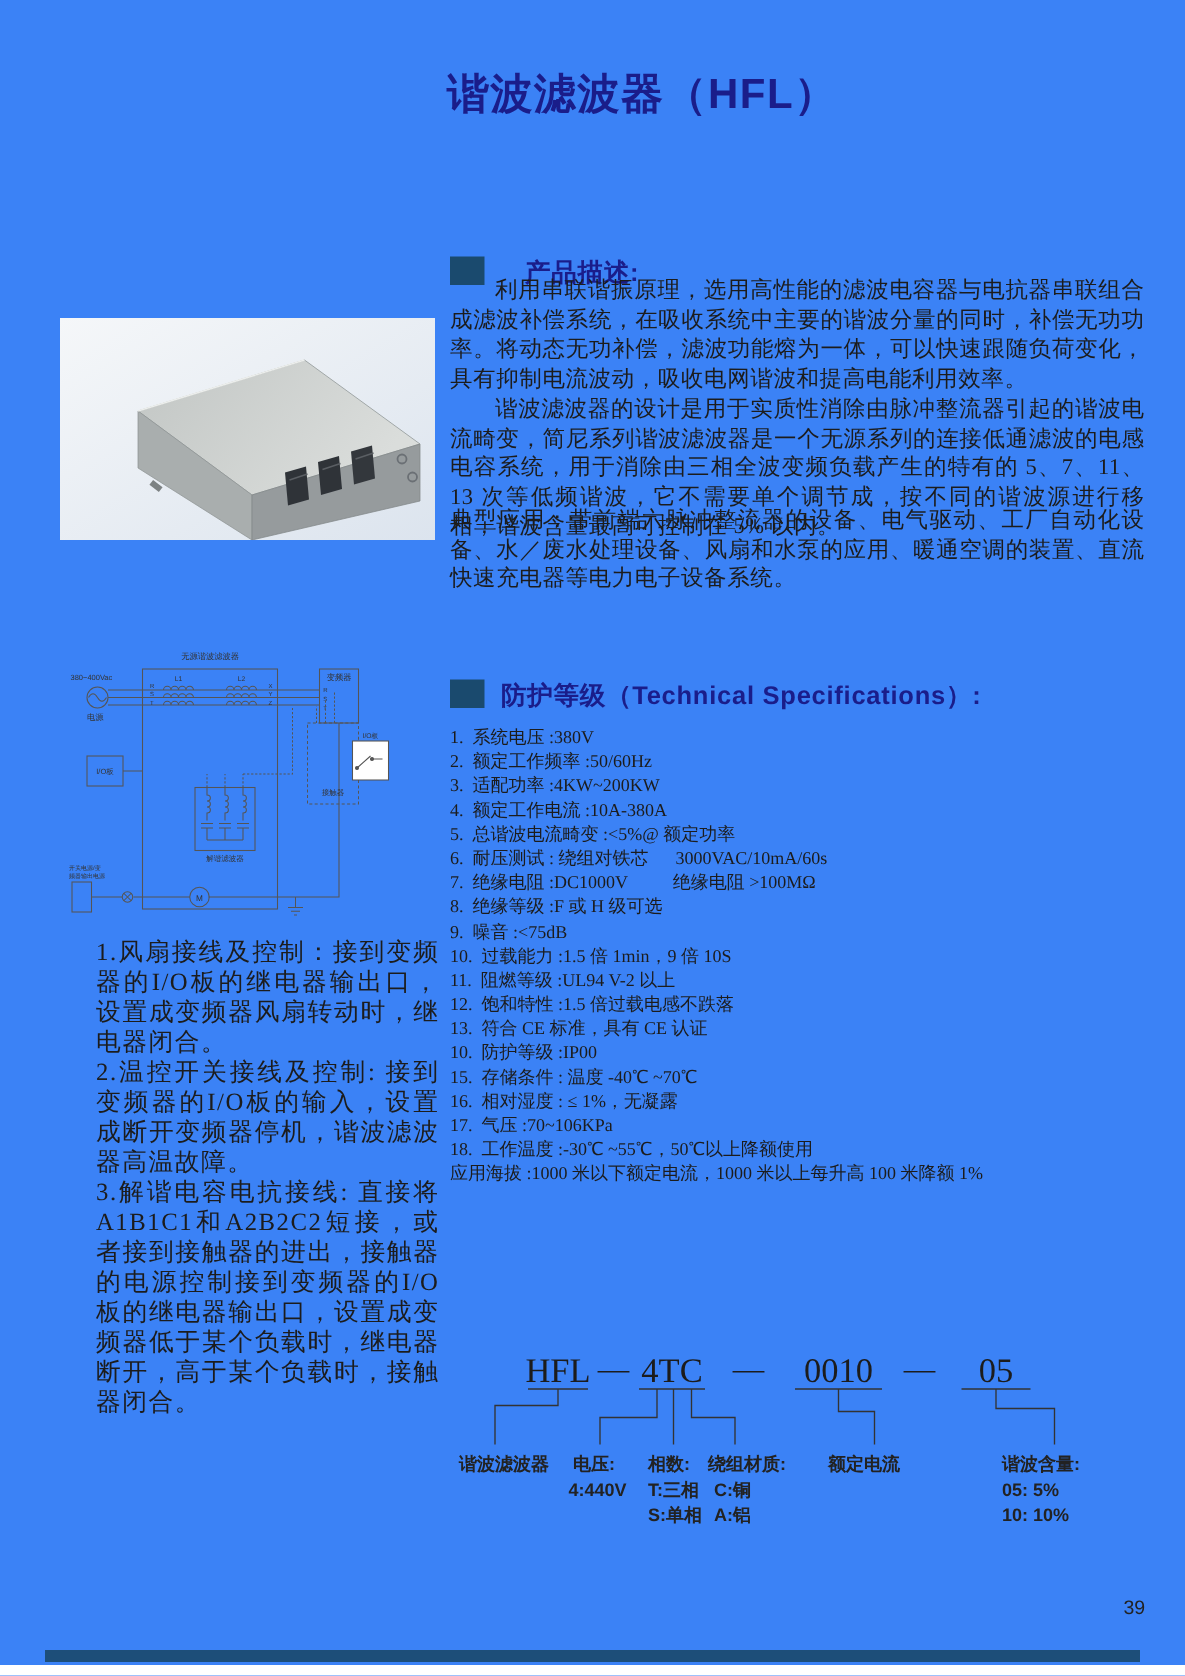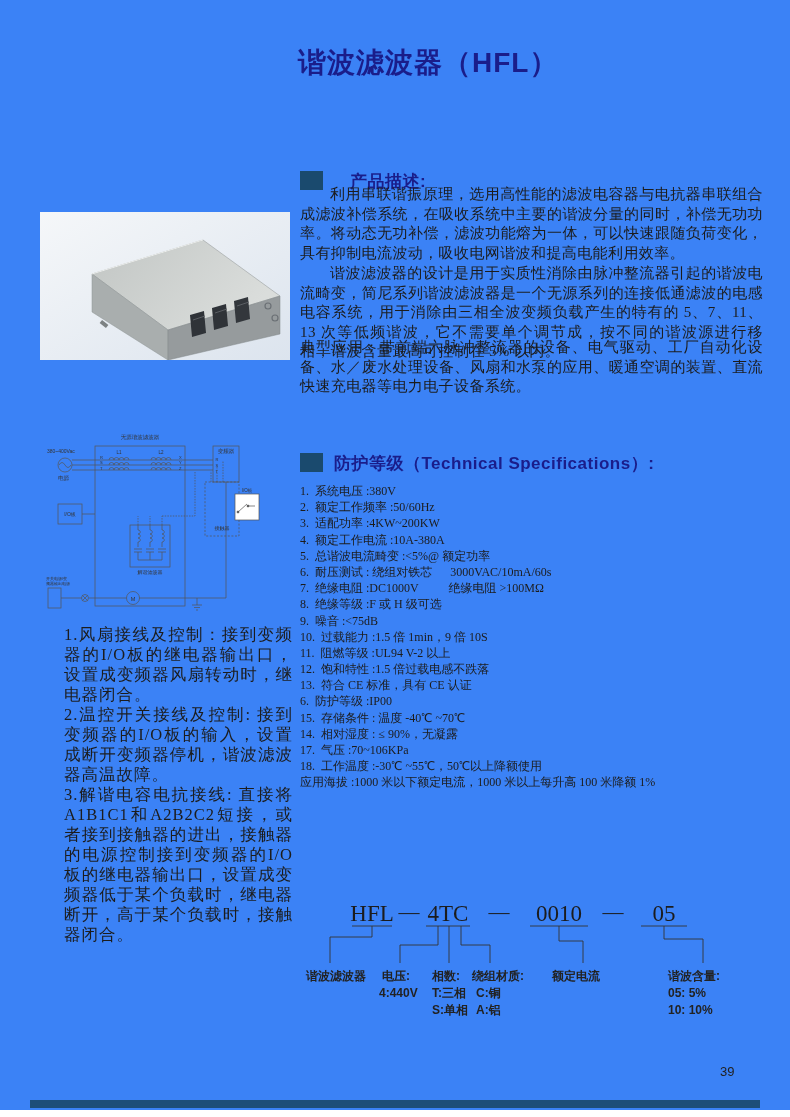--- a/index.html
+++ b/index.html
@@ -10,21 +10,21 @@
          color:#1a1d8a;letter-spacing:1px;}
   .sec-head{font-family:"Liberation Sans", sans-serif;font-weight:bold;font-size:17px;
             color:#1a1d8a;letter-spacing:0.5px;}
   .sq{position:absolute;width:23px;height:19px;background:#1a4a6e;}
   .para{font-size:15px;line-height:19.5px;letter-spacing:0.4px;text-align:justify;
         text-justify:inter-ideograph;color:#1c1c1c;}
   .indent{text-indent:2em;}
   .spec-line{font-size:12px;height:16.2px;line-height:16.2px;white-space:pre;color:#1c1c1c;}
   .notes{font-size:16.5px;line-height:20px;letter-spacing:1px;text-align:justify;color:#1c1c1c;}
   .notes p{margin:0;}
-  .pageno{font-family:"Liberation Sans", sans-serif;font-size:13px;color:#222;}
+  .pageno{font-family:"Liberation Sans", sans-serif;font-size:13px;color:#222;margin-left:29px;}
   .footer-bar{position:absolute;background:#1d4e79;}
   svg text{font-family:"Liberation Sans", sans-serif;}
   .code-seg{font-family:"Liberation Serif", serif;font-size:23px;fill:#1c1c1c;}
   .code-dash{font-family:"Liberation Serif", serif;font-size:21px;fill:#1c1c1c;}
   .code-label{font-size:12px;font-weight:600;fill:#222;}
   .dgm{font-size:5.5px;fill:#333;}
   .dgm-xs{font-size:4px;fill:#333;}
 </style>
 </head>
 <body>
@@ -134,23 +134,23 @@
     <div class="spec-line">4.  额定工作电流 :10A-380A</div>
     <div class="spec-line">5.  总谐波电流畸变 :&lt;5%@ 额定功率</div>
     <div class="spec-line">6.  耐压测试 : 绕组对铁芯      3000VAC/10mA/60s</div>
     <div class="spec-line">7.  绝缘电阻 :DC1000V          绝缘电阻 &gt;100MΩ</div>
     <div class="spec-line">8.  绝缘等级 :F 或 H 级可选</div>
     <div class="spec-line">9.  噪音 :&lt;75dB</div>
     <div class="spec-line">10.  过载能力 :1.5 倍 1min，9 倍 10S</div>
     <div class="spec-line">11.  阻燃等级 :UL94 V-2 以上</div>
     <div class="spec-line">12.  饱和特性 :1.5 倍过载电感不跌落</div>
     <div class="spec-line">13.  符合 CE 标准，具有 CE 认证</div>
-    <div class="spec-line">6.  防护等级 :IP00</div>
+    <div class="spec-line">10.  防护等级 :IP00</div>
     <div class="spec-line">15.  存储条件 : 温度 -40℃ ~70℃</div>
-    <div class="spec-line">14.  相对湿度 : ≤ 90%，无凝露</div>
+    <div class="spec-line">16.  相对湿度 : ≤ 1%，无凝露</div>
     <div class="spec-line">17.  气压 :70~106KPa</div>
     <div class="spec-line">18.  工作温度 :-30℃ ~55℃，50℃以上降额使用</div>
     <div class="spec-line">应用海拔 :1000 米以下额定电流，1000 米以上每升高 100 米降额 1%</div>
   </div>
 
   <div class="abs notes" style="left:64px;top:625px;width:229px;">
     <p>1.风扇接线及控制：接到变频器的I/O板的继电器输出口，设置成变频器风扇转动时，继电器闭合。</p>
     <p>2.温控开关接线及控制: 接到变频器的I/O板的输入，设置成断开变频器停机，谐波滤波器高温故障。</p>
     <p>3.解谐电容电抗接线: 直接将A1B1C1和A2B2C2短接，或者接到接触器的进出，接触器的电源控制接到变频器的I/O板的继电器输出口，设置成变频器低于某个负载时，继电器断开，高于某个负载时，接触器闭合。</p>
   </div>

